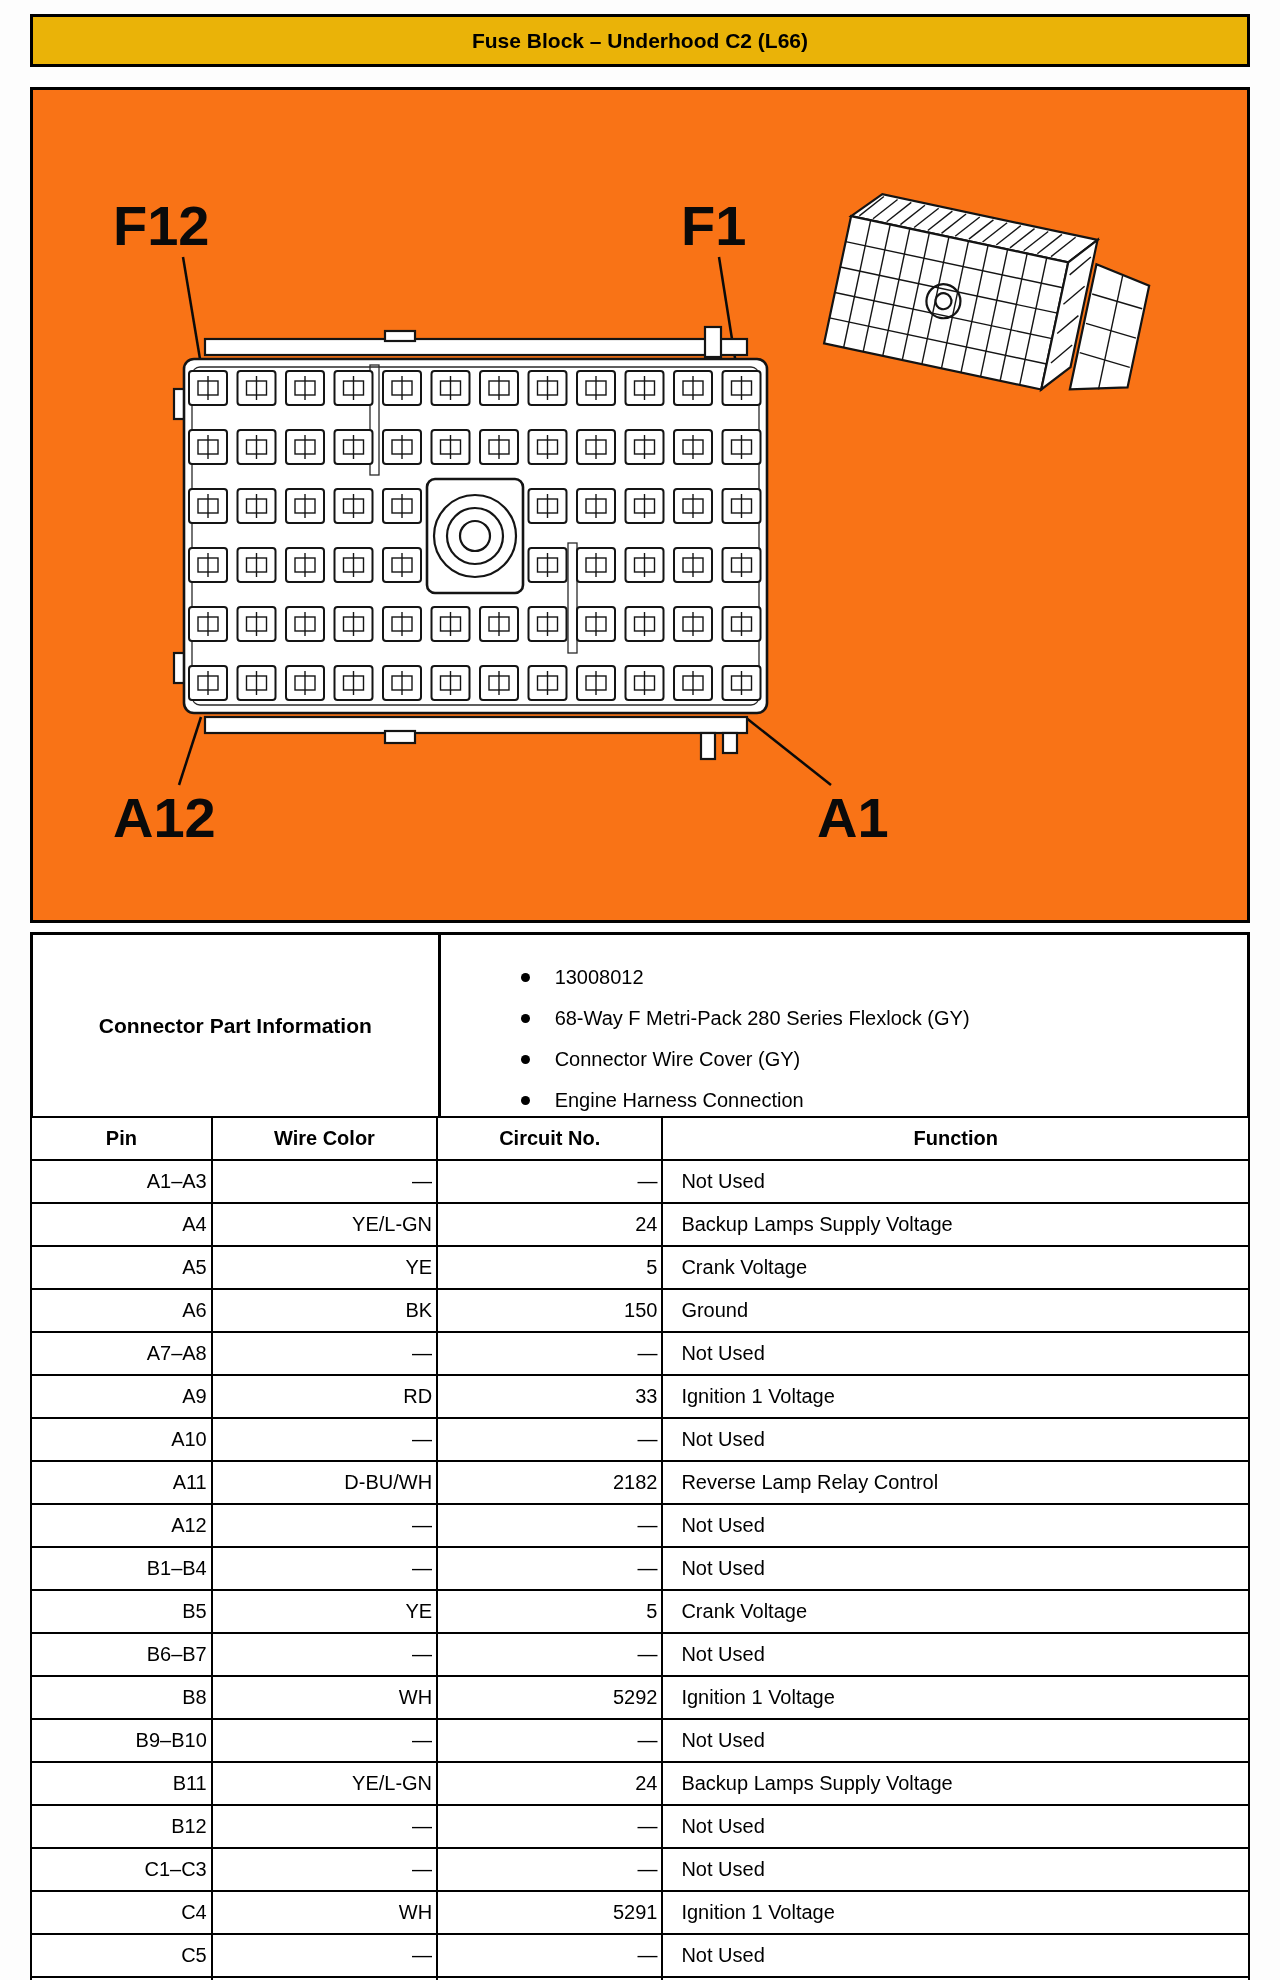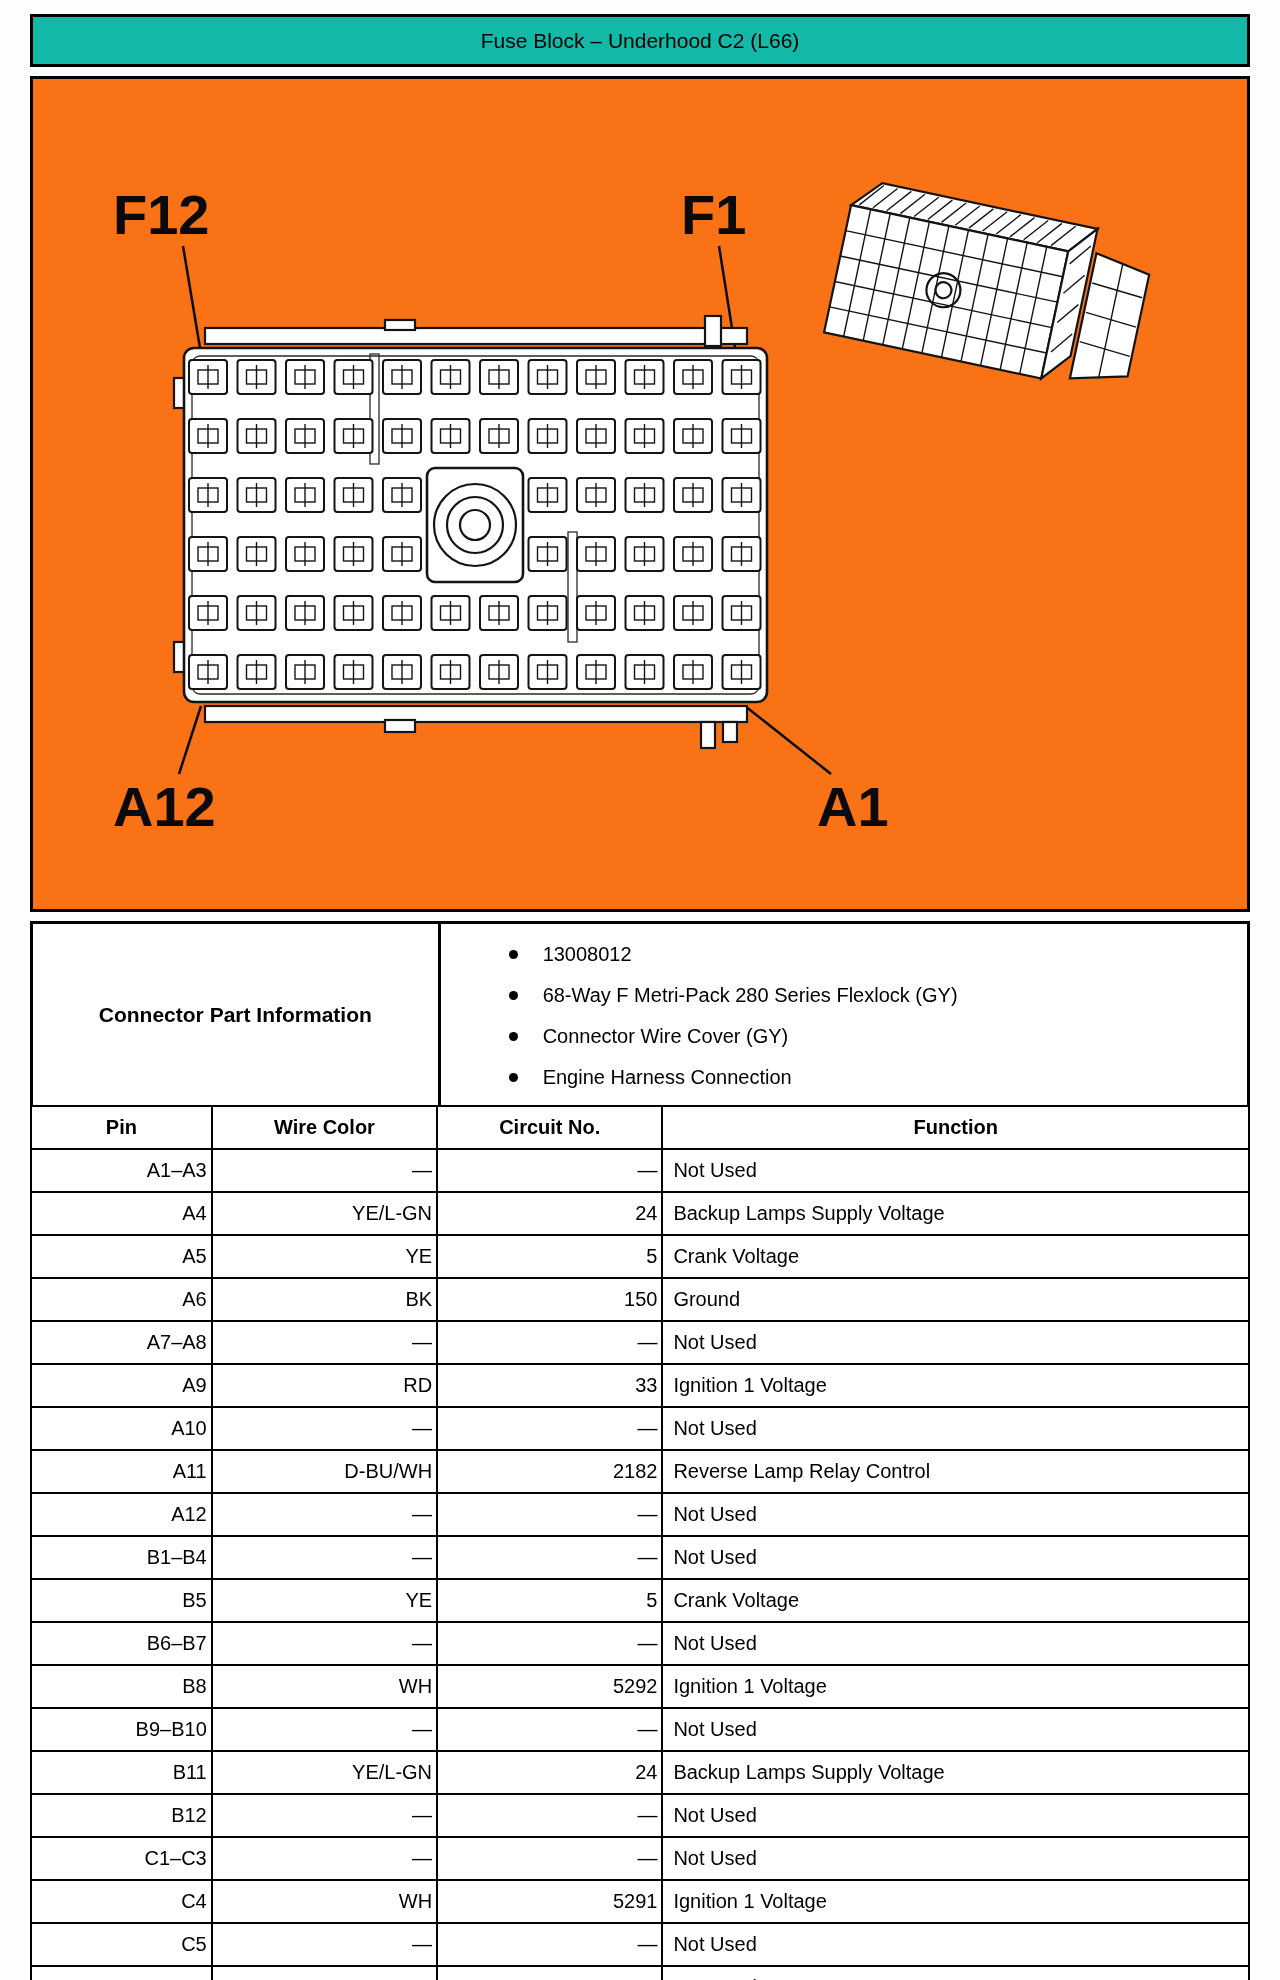--- a/index.html
+++ b/index.html
@@ -1,38 +1,38 @@
 <!DOCTYPE html>
 <html><head>
 <meta charset="utf-8">
 <style>
   html,body{margin:0;padding:0}
   body{width:1280px;height:1980px;background:#fdfdfd;font-family:"Liberation Sans",sans-serif;color:#000;position:relative;overflow:hidden}
   .page{position:absolute;left:30px;top:14px;width:1220px}
-  .title-bar{border:3px solid #000;height:47px;display:flex;align-items:center;justify-content:center;font-weight:normal;font-size:21px;margin-bottom:9px;background:#14b8a6}
+  .title-bar{border:3px solid #000;height:47px;display:flex;align-items:center;justify-content:center;font-weight:bold;font-size:21px;margin-bottom:20px;background:#eab308}
   .diagram-panel{border:3px solid #000;height:830px;background:#f97316}
   .diagram-svg{width:100%;height:100%;display:block}
   .callout{font-size:56px;font-weight:bold;fill:#0a0a0a;font-family:"Liberation Sans",sans-serif}
   .lead{stroke:#0a0a0a;stroke-width:2.5;fill:none}
   .ln{fill:#fff;stroke:#141414;stroke-width:2.2}
   .lnf{fill:none;stroke:#141414;stroke-width:2.2}
   .ln2{fill:#fff;stroke:#141414;stroke-width:2.6}
   .thin{fill:none;stroke:#2a2a2a;stroke-width:1.3}
   .t-outer{fill:#fff;stroke:#141414;stroke-width:2}
   .t-inner{fill:none;stroke:#141414;stroke-width:1.4}
   .part-info{display:flex;border:3px solid #000;height:181px;margin-top:9px;background:#fff}
   .part-info-label{width:33.33%;border-right:3px solid #000;display:flex;align-items:center;justify-content:center;font-weight:bold;font-size:21px;text-align:center}
-  .part-info-bullets{flex:1;margin:0;padding:10px 12px 0 56px;list-style:none}
+  .part-info-bullets{flex:1;margin:12px;padding:10px 12px 0 56px;list-style:none}
   .part-info-bullets li{position:relative;font-size:20px;line-height:41px;padding-left:46px}
   .part-info-bullets li::before{content:"";position:absolute;left:12px;top:16px;width:9px;height:9px;border-radius:50%;background:#000}
   table.pinout{width:100%;border-collapse:collapse;table-layout:fixed;margin-top:-3px;background:#fff}
   .pinout th,.pinout td{border:2px solid #000;height:41px;font-size:20px;vertical-align:middle;overflow:hidden;white-space:nowrap;padding:0 4px}
   .pinout th{font-weight:bold;text-align:center}
   .pinout td.ctr{text-align:right}
-  .pinout td.fn{text-align:left;padding-left:10px}
+  .pinout td.fn{text-align:left;padding-left:18px}
 </style>
 </head>
 <body>
 
 <div class="page">
 
   <div class="title-bar">
     <span>Fuse Block – Underhood C2 (L66)</span>
   </div>
 

